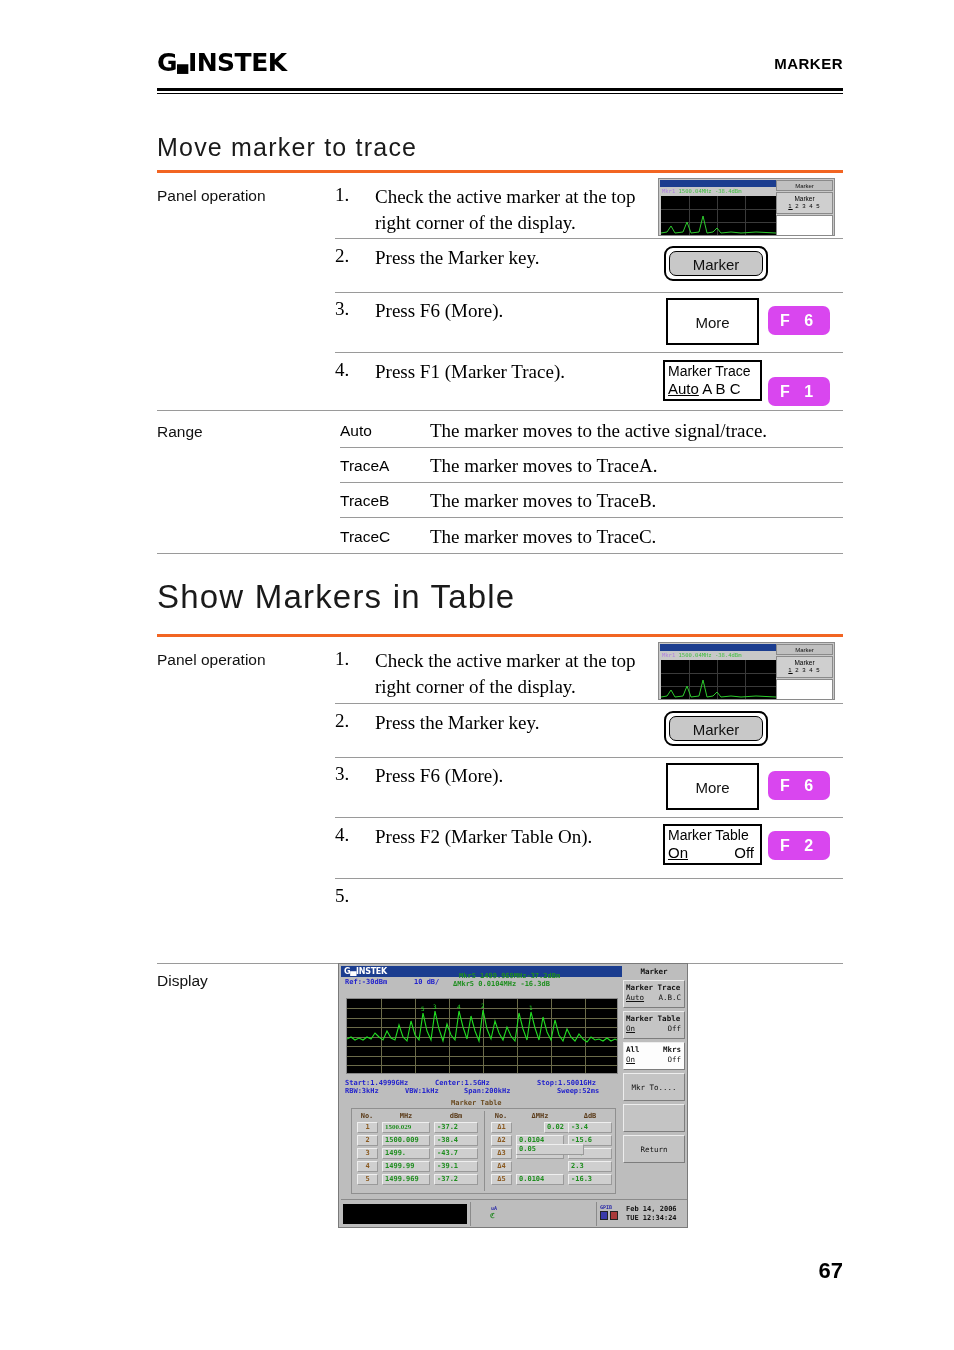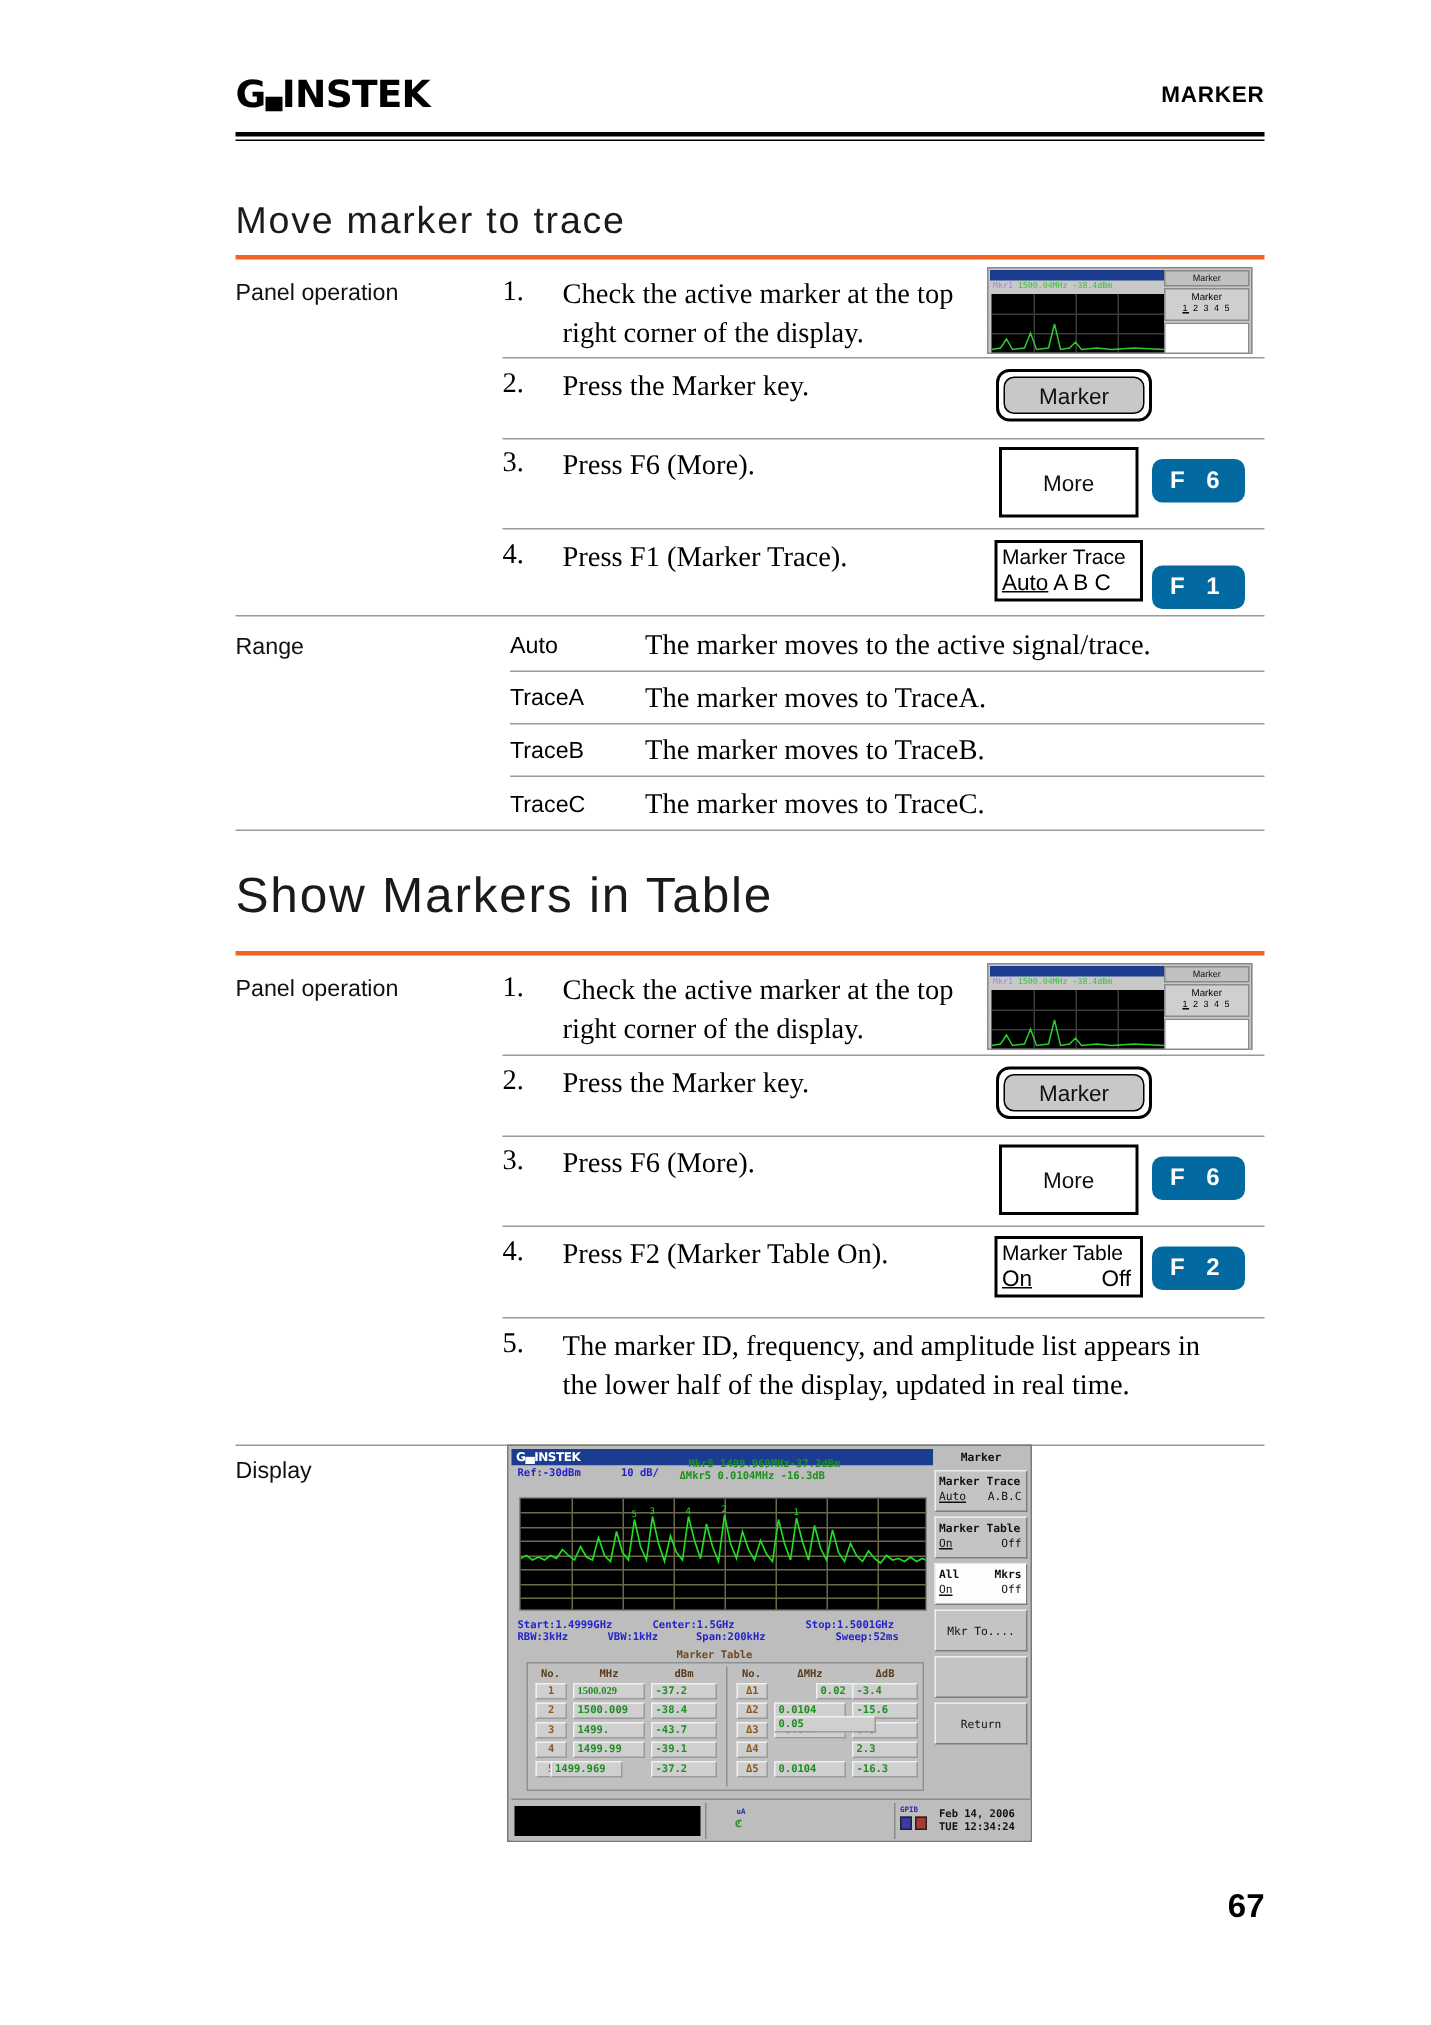--- a/index.html
+++ b/index.html
@@ -51,21 +51,21 @@
   .thumb .tm-key .l2 u { text-decoration:underline; }
   .thumb .tm-blank { position:absolute; left:0; top:35px; width:57px; height:21px; background:#fff; border:1px solid #8a8a8a; }
 
   
   .mkey { position:absolute; width:104px; height:35px; border:2px solid #000; border-radius:9px; background:#fff; }
   .mkey .inner { position:absolute; left:3px; top:3px; right:3px; bottom:3px; border:1px solid #000; border-radius:7px; background:#c8c8c8; }
   .mkey span { position:absolute; left:0; right:0; top:8px; text-align:center; font-size:15px; color:#111; }
 
   .sbox { position:absolute; border:2px solid #000; background:#fff; }
   .sbox .s1 { position:absolute; left:0; right:0; text-align:center; font-size:15px; color:#111; }
-  .fkey { position:absolute; width:62px; height:29px; border-radius:7px; background:#0369a1; color:#fff; font-size:16px; font-weight:bold; text-align:center; line-height:29px; letter-spacing:5px; }
+  .fkey { position:absolute; width:62px; height:29px; border-radius:7px; background:#d946ef; color:#fff; font-size:16px; font-weight:bold; text-align:center; line-height:29px; letter-spacing:5px; }
 
   .sbox2 { position:absolute; border:2px solid #000; background:#fff; }
   .sbox2 .t { position:absolute; left:3px; top:1px; font-size:14px; }
   .sbox2 .b { position:absolute; left:3px; top:18px; font-size:15px; }
   .sbox2 .b2 { position:absolute; right:6px; top:18px; font-size:15px; }
   u.ul { text-decoration:underline; }
 
   
   .disp { position:absolute; left:338px; top:963px; width:350px; height:265px; background:#bdbdbd; border:1px solid #7a7a7a; }
   .disp .topbar { position:absolute; left:2px; top:2px; width:281px; height:11px; background:#1b3d8f; }
@@ -256,21 +256,20 @@
   <div class="sbox2" style="left:663px; top:824px; width:99px; height:41px;">
     <div class="t">Marker Table</div>
     <div class="b"><u class="ul">On</u></div>
     <div class="b2">Off</div>
   </div>
   <div class="fkey" style="left:768px; top:831px;">F 2</div>
 
   <div class="row-rule" style="left:335px; top:878px; width:508px;"></div>
 
   <div class="num" style="left:335px; top:885px;">5.</div>
-  <div class="txt" style="left:375px; top:885px; width:450px;">The marker ID, frequency, and amplitude list appears in the lower half of  the display, updated in real time.</div>
 
   <div class="row-rule" style="left:157px; top:963px; width:686px;"></div>
 
   <div class="lbl" style="left:157px; top:972px;">Display</div>
 
   <div class="disp">
 
     <div class="topbar">
       <div class="lg">G▄INSTEK</div>
     </div>
@@ -338,21 +337,21 @@
 
       <div class="cellN" style="left:16px; top:171px; width:21px; height:11px;">3</div>
       <div class="cellV" style="left:41px; top:171px; width:48px; height:11px;">1499.</div>
       <div class="cellV" style="left:93px; top:171px; width:44px; height:11px;">-43.7</div>
 
       <div class="cellN" style="left:16px; top:184px; width:21px; height:11px;">4</div>
       <div class="cellV" style="left:41px; top:184px; width:48px; height:11px;">1499.99</div>
       <div class="cellV" style="left:93px; top:184px; width:44px; height:11px;">-39.1</div>
 
       <div class="cellN" style="left:16px; top:197px; width:21px; height:11px;">5</div>
-      <div class="cellV" style="left:26px; top:197px; width:48px; height:11px;">1499.969</div>
+      <div class="cellV" style="left:41px; top:197px; width:48px; height:11px;">1499.969</div>
       <div class="cellV" style="left:93px; top:197px; width:44px; height:11px;">-37.2</div>
 
       <div class="cellN" style="left:150px; top:145px; width:21px; height:11px;">Δ1</div>
       <div class="cellV" style="left:175px; top:145px; width:48px; height:11px;margin-left:28px;">0.02</div>
       <div class="cellV" style="left:227px; top:145px; width:44px; height:11px;">-3.4</div>
 
       <div class="cellN" style="left:150px; top:158px; width:21px; height:11px;">Δ2</div>
       <div class="cellV" style="left:175px; top:158px; width:48px; height:11px;">0.0104</div>
       <div class="cellV" style="left:227px; top:158px; width:44px; height:11px;">-15.6</div>
 

